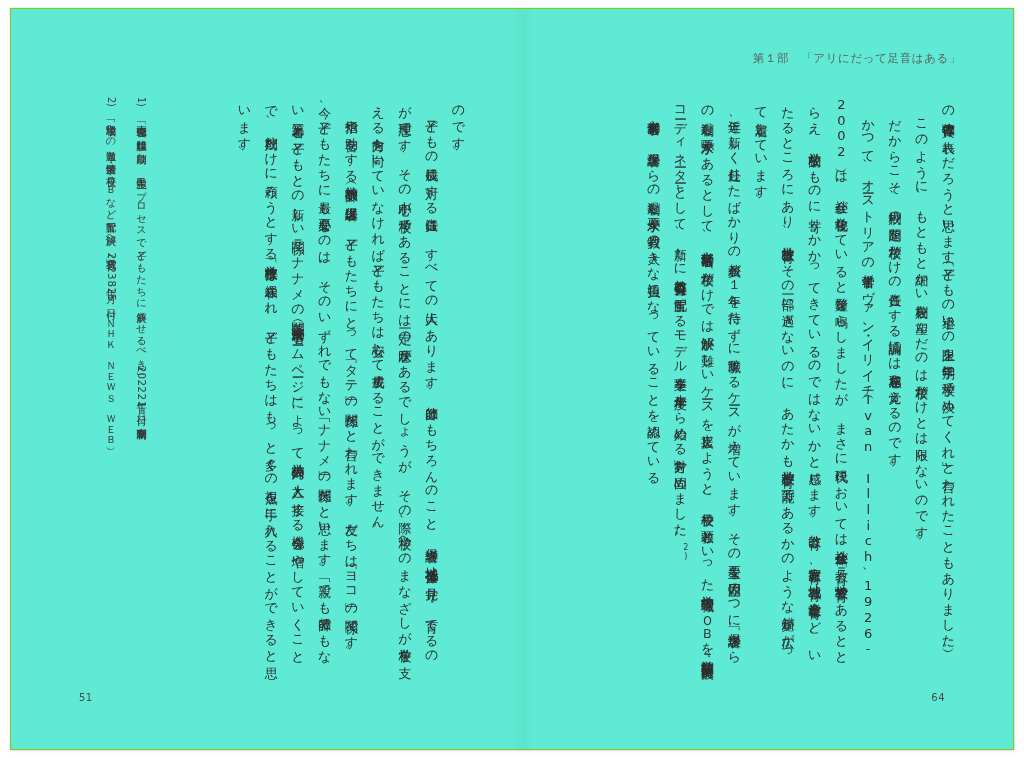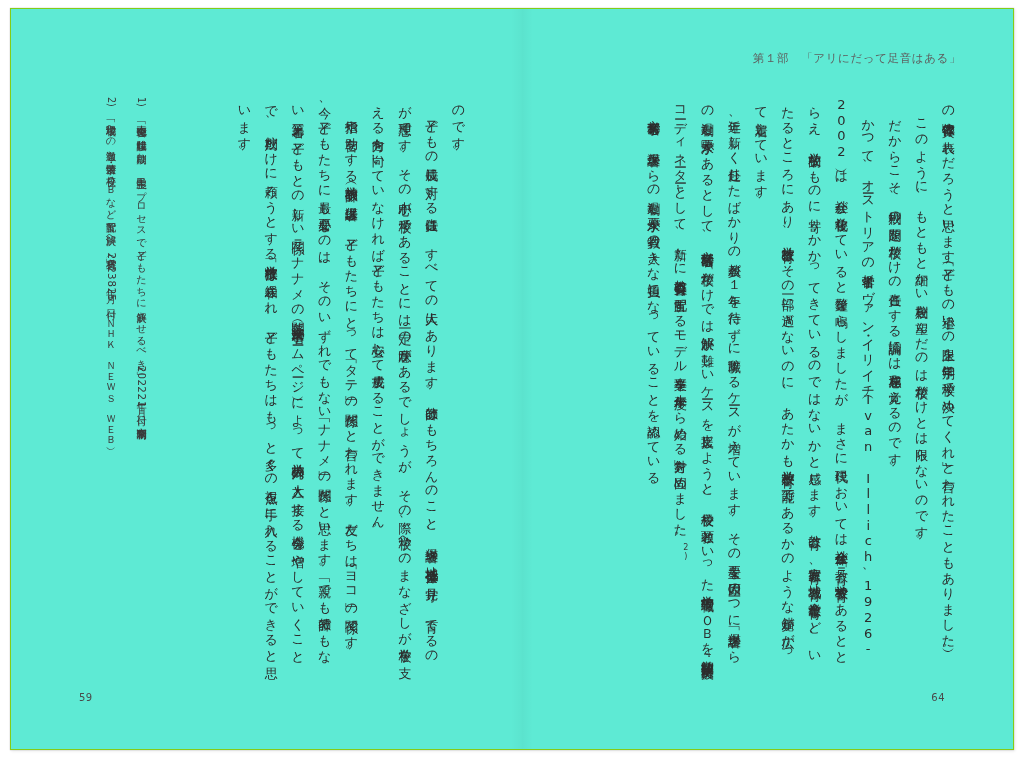--- a/index.html
+++ b/index.html
@@ -171,16 +171,16 @@
     <div class="footnote">
       <span class="fn-marker">1)</span>
       <span class="fn-text">山本克也「不合理で時代錯誤な『校則』は、民主主義のプロセスで子どもたちに解決させるべき」（2022年2月1日付　東京新聞朝刊）</span>
     </div>
     <div class="footnote">
       <span class="fn-marker">2)</span>
       <span class="fn-text">「学校現場への過激な苦情・要求　校長ＯＢなど配置で解決へ　文科省」（2023年8月25日付　ＮＨＫ　ＮＥＷＳ　ＷＥＢ）</span>
     </div>
   </div>
 
-  <div class="folio" id="folio-left">59</div>
+  <div class="folio" id="folio-left">51</div>
   <div class="folio" id="folio-right">64</div>
 
 </div>
 
 </body></html>

